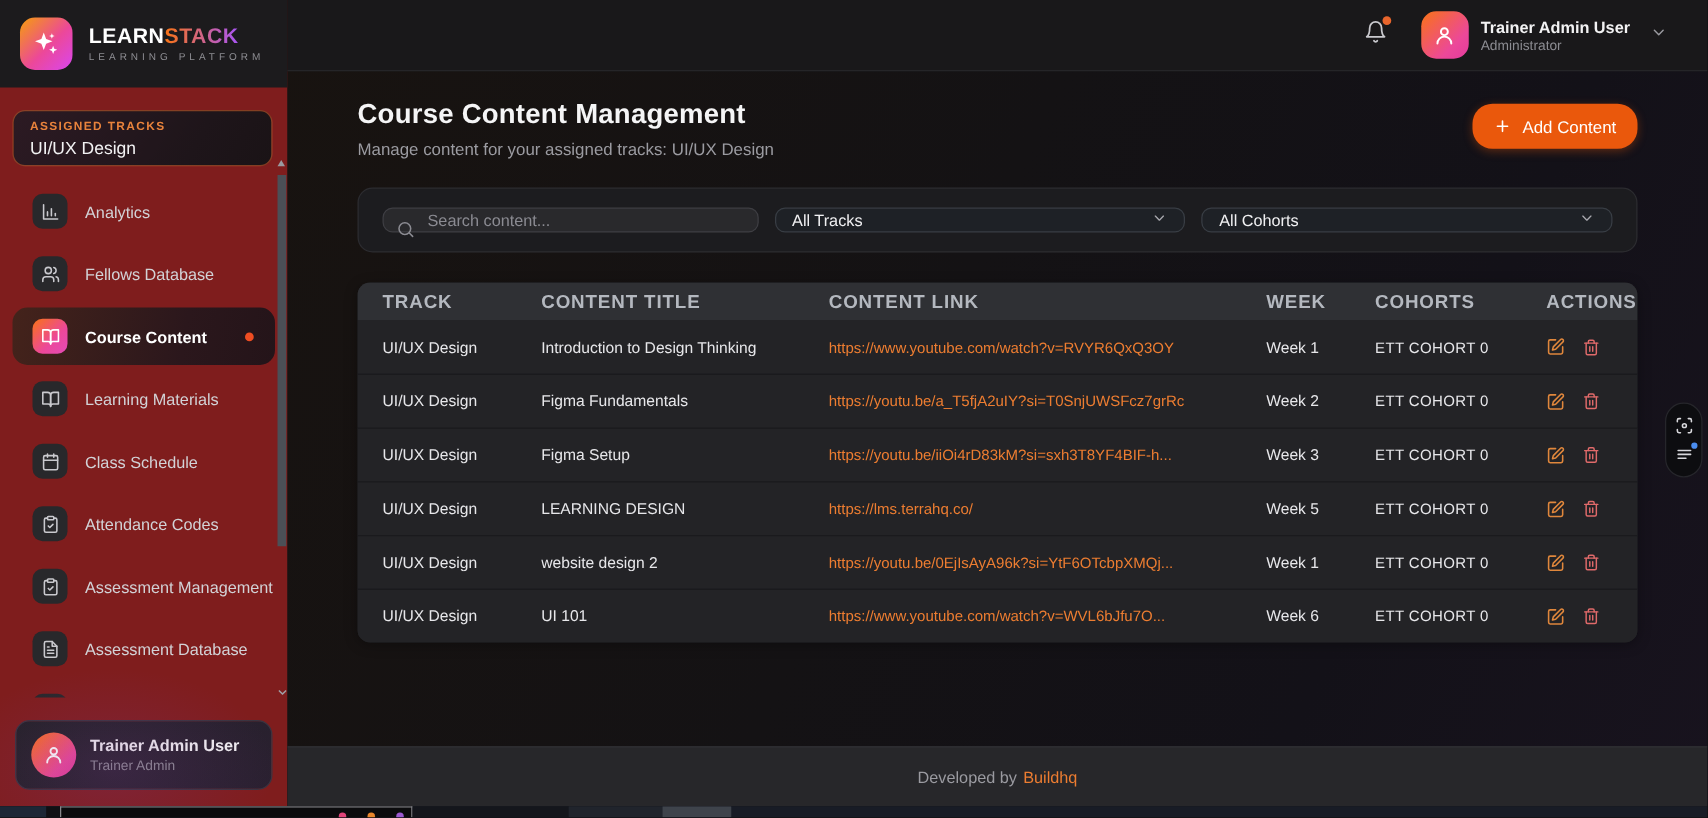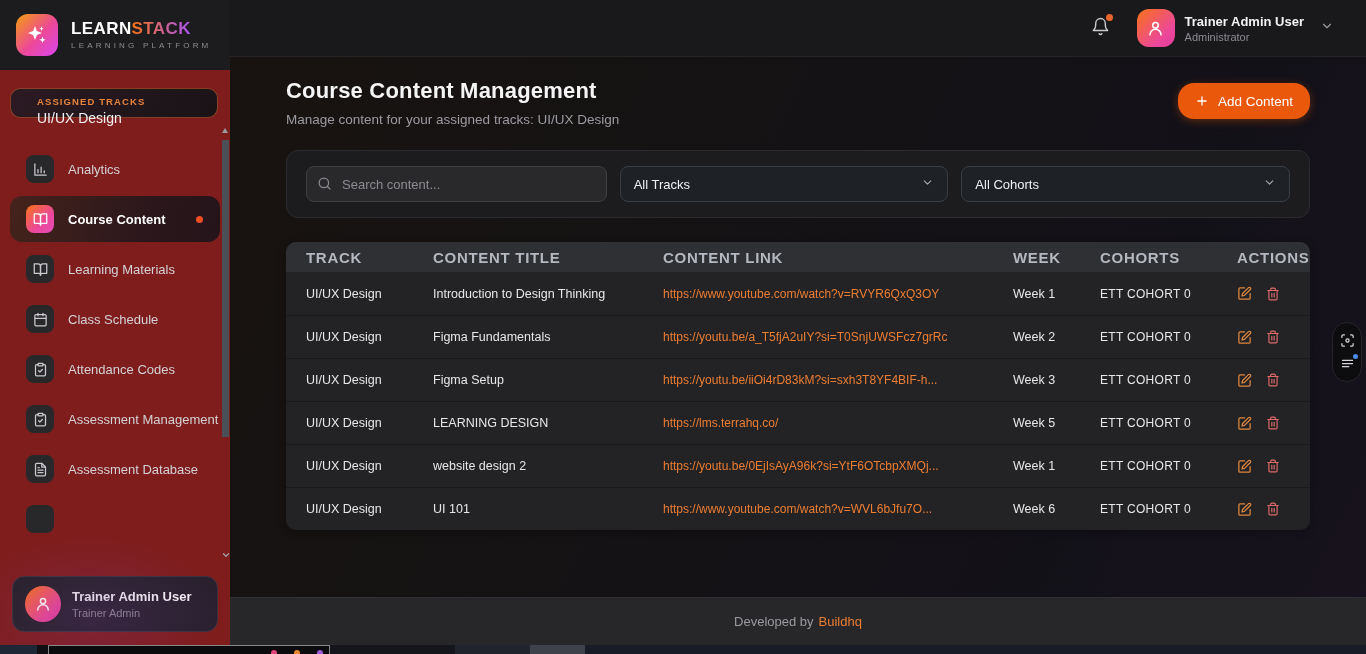--- a/index.html
+++ b/index.html
@@ -18,22 +18,22 @@
   .sidebar-head { height:70px; background:#1c1b1d; display:flex; align-items:center; padding:0 16px; }
   .logo-icon { width:42px; height:42px; border-radius:12px; flex:0 0 auto;
     background:linear-gradient(135deg,#f59e0b, #ec4899 55%, #d946ef); color:#fff;
     display:flex; align-items:center; justify-content:center; }
   .brand-text { margin-left:13px; }
   .brand-name { font-size:17px; font-weight:700; letter-spacing:.4px; line-height:1; }
   .brand-primary { color:#ffffff; }
   .brand-secondary { background:linear-gradient(90deg,#f97316,#a855f7); -webkit-background-clip:text; background-clip:text; color:transparent; }
   .brand-tagline { font-size:8px; letter-spacing:3.2px; color:#8e8e93; margin-top:4px; }
 
-  .assigned-card { position:absolute; top:88px; left:10px; right:12px; height:30px;
-    border:1px solid rgba(234,105,45,.5); border-radius:10px; padding:7px 26px;
+  .assigned-card { position:absolute; top:88px; left:10px; right:12px; height:45px;
+    border:1px solid rgba(234,105,45,.5); border-radius:10px; padding:7px 13px;
     background:linear-gradient(120deg,#2c1a23,#1e151a 70%,#1a1316); }
   .assigned-label { font-size:9.5px; font-weight:700; letter-spacing:1.1px; color:#e8833c; }
   .assigned-value { font-size:14px; color:#f2f2f3; margin-top:3px; }
 
   .nav { position:absolute; top:146px; left:0; right:10px; height:412px; overflow:hidden; }
   .nav-item { margin:0 0 4px 10px; height:46px; border-radius:12px; display:flex; align-items:center;
     padding-left:16px; cursor:pointer; }
   .nav-icon { width:28px; height:28px; border-radius:8px; background:#28282b; color:#c9c9ce;
     display:flex; align-items:center; justify-content:center; flex:0 0 auto; }
   .nav-label { margin-left:14px; font-size:13px; color:#d2d2d6; white-space:nowrap; }
@@ -78,21 +78,21 @@
 
   
   .main { position:relative; height:540px; }
   .page-head { display:flex; justify-content:space-between; align-items:flex-start; padding:21px 56px 0; }
   .page-title { font-size:22px; font-weight:800; color:#f5f5f6; letter-spacing:.2px; }
   .page-subtitle { font-size:13.5px; color:#9b9ba1; margin-top:8px; }
   .add-btn { margin-top:5px; height:36px; padding:0 17px; border:none; border-radius:16px; cursor:pointer;
     background:var(--accent,#ea580c); color:#fff; font-size:13.5px; font-family:inherit;
     display:flex; align-items:center; gap:9px; box-shadow:0 2px 8px rgba(234,88,12,.35); }
 
-  .filter-card { margin:23px 56px 0; height:68px; background:#1c1c1f; border:1px solid #2c2c30;
+  .filter-card { margin:23px 56px 0; height:52px; background:#1c1c1f; border:1px solid #2c2c30;
     border-radius:12px; display:flex; gap:13px; padding:15px 19px; }
   .search-wrap { flex:1; position:relative; }
   .search-wrap input { width:100%; height:100%; background:#29292c; border:1px solid #3e3e43; border-radius:8px;
     color:#e5e5e8; font-size:13px; padding:0 12px 0 35px; font-family:inherit; outline:none; }
   .search-wrap input::placeholder { color:#8b8b92; }
   .search-icon { position:absolute; left:11px; top:10px; color:#8b8b92; }
   .select-box { flex:1; background:#1e2126; border:1px solid #383d44; border-radius:8px; cursor:pointer;
     display:flex; align-items:center; justify-content:space-between; padding:0 13px; font-size:13px; color:#f0f0f2; }
   .select-box .chev { color:#a8a8ae; }
 
@@ -167,20 +167,31 @@
         <div class="nav-item">
           <span class="nav-icon">
             <svg width="15" height="15" viewBox="0 0 24 24" fill="none" stroke="currentColor" stroke-width="2" stroke-linecap="round" stroke-linejoin="round">
               <path d="M3 3v18h18"></path>
               <path d="M8 17v-5"></path>
               <path d="M13 17V8"></path>
               <path d="M18 17v-3"></path>
             </svg>
           </span>
           <span class="nav-label">Analytics</span>
+        </div>
+        <div class="nav-item">
+          <span class="nav-icon">
+            <svg width="15" height="15" viewBox="0 0 24 24" fill="none" stroke="currentColor" stroke-width="2" stroke-linecap="round" stroke-linejoin="round">
+              <path d="M16 21v-2a4 4 0 0 0-4-4H6a4 4 0 0 0-4 4v2"></path>
+              <circle cx="9" cy="7" r="4"></circle>
+              <path d="M22 21v-2a4 4 0 0 0-3-3.87"></path>
+              <path d="M16 3.13a4 4 0 0 1 0 7.75"></path>
+            </svg>
+          </span>
+          <span class="nav-label">Fellows Database</span>
         </div>
         <div class="nav-item active">
           <span class="nav-icon">
             <svg width="15" height="15" viewBox="0 0 24 24" fill="none" stroke="currentColor" stroke-width="2" stroke-linecap="round" stroke-linejoin="round">
               <path d="M2 3h6a4 4 0 0 1 4 4v14a3 3 0 0 0-3-3H2z"></path>
               <path d="M22 3h-6a4 4 0 0 0-4 4v14a3 3 0 0 1 3-3h7z"></path>
             </svg>
           </span>
           <span class="nav-label">Course Content</span>
           <span class="nav-dot"></span>

